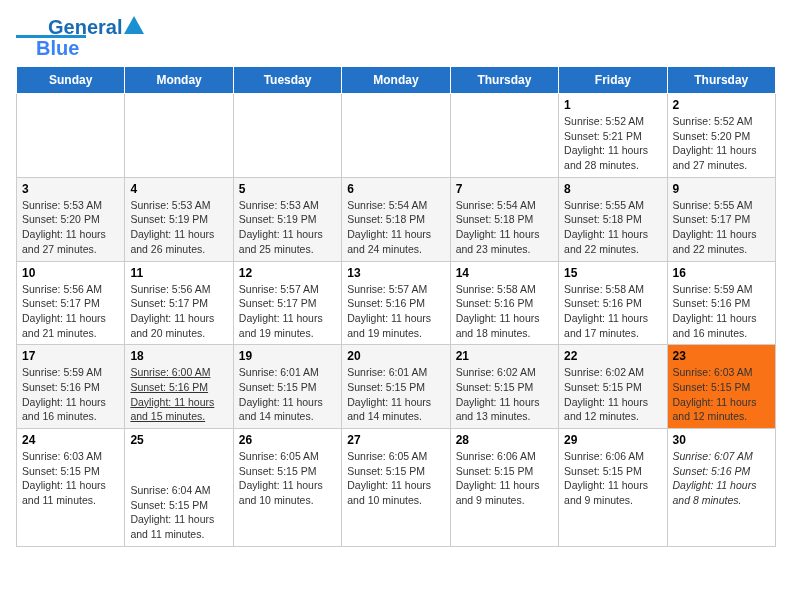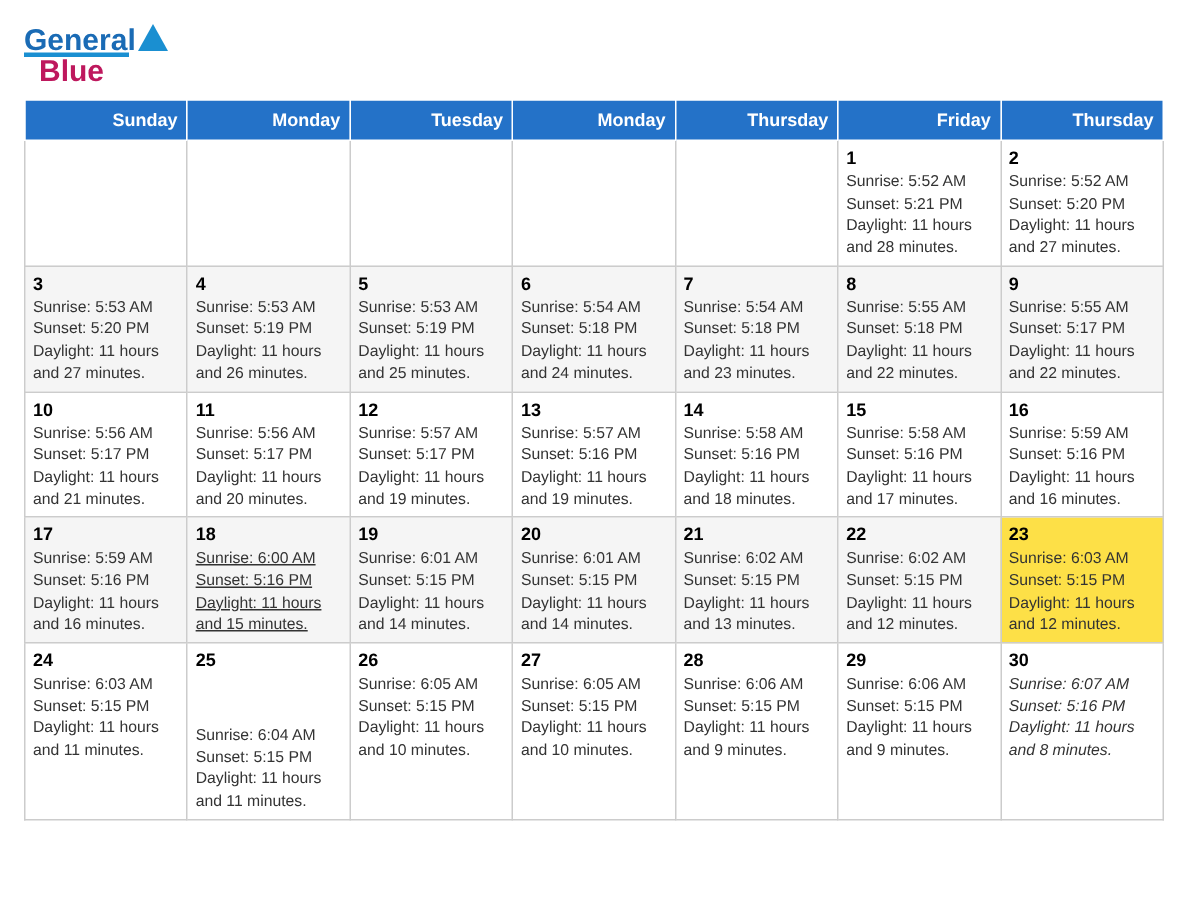--- a/index.html
+++ b/index.html
@@ -36,21 +36,21 @@
       margin-top: 2px;
     }
     .calendar {
       width: 100%;
       border-collapse: collapse;
       font-size: 11px;
     }
     .calendar th {
       background: #2472c8;
       color: #fff;
-      text-align: right;
+      text-align: center;
       padding: 6px 6px;
       font-size: 12px;
       font-weight: bold;
       border: 1px solid #fff;
     }
     .calendar td {
       border: 1px solid #ccc;
       vertical-align: top;
       padding: 4px 5px;
       width: calc(100% / 7);
@@ -75,32 +75,32 @@
     }
     .empty-cell {
       background: #fff !important;
     }
   </style>
 </head>
 <body>
 
 <div class="header">
   <div class="logo">
-    <div style="display:flex;align-items:flex-end;gap:0px;">
+    <div style="display:flex;align-items:flex-end;gap:0px;margin-left:32px;">
       <span style="font-size:20px;font-weight:bold;color:#333;line-height:1;">
         <span style="color:#1a6bb5;">General</span>
       </span>
       <svg width="20" height="20" viewBox="0 0 20 20" style="margin-left:2px;margin-bottom:1px;">
         <polygon points="0,18 10,0 20,18" fill="#1a8fd1"></polygon>
       </svg>
     </div>
     <div style="display:flex;align-items:center;margin-top:-2px;">
       <div style="width:70px;height:3px;background:#1a8fd1;"></div>
     </div>
-    <div style="font-size:20px;font-weight:bold;color:#be185d;margin-top:0px;margin-left:10px;line-height:1;">Blue</div>
+    <div style="font-size:20px;font-weight:bold;color:#3b82f6;margin-top:0px;margin-left:20px;line-height:1;">Blue</div>
   </div>
   <div class="title-block">
     <div class="month-title"></div>
     <div class="location"></div>
   </div>
 </div>
 
 <table class="calendar">
   <thead>
     <tr>
@@ -251,21 +251,21 @@
           <div class="day-info" style="white-space: pre-line;">Sunrise: 6:02 AM
 Sunset: 5:15 PM
 Daylight: 11 hours and 13 minutes.</div>
         </td>
         <td style="background: rgb(245, 245, 245);">
           <div class="day-num">22</div>
           <div class="day-info" style="white-space: pre-line;">Sunrise: 6:02 AM
 Sunset: 5:15 PM
 Daylight: 11 hours and 12 minutes.</div>
         </td>
-        <td style="background: #fde047;">
+        <td style="background: #f97316;">
           <div class="day-num">23</div>
           <div class="day-info" style="white-space: pre-line;">Sunrise: 6:03 AM
 Sunset: 5:15 PM
 Daylight: 11 hours and 12 minutes.</div>
         </td>
       </tr>
       <tr>
         <td>
           <div class="day-num">24</div>
           <div class="day-info" style="white-space: pre-line;">Sunrise: 6:03 AM

